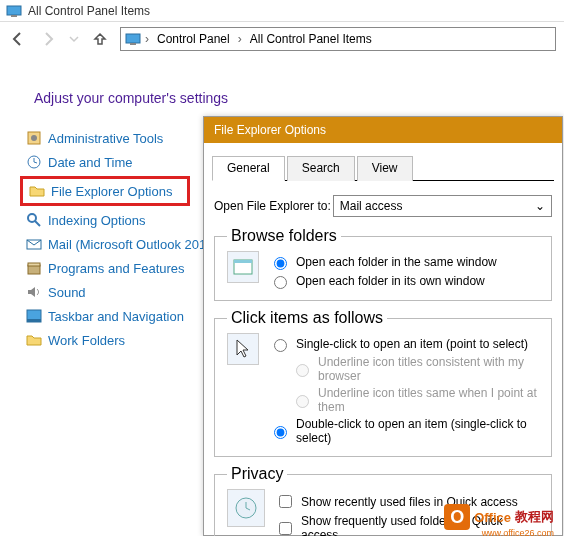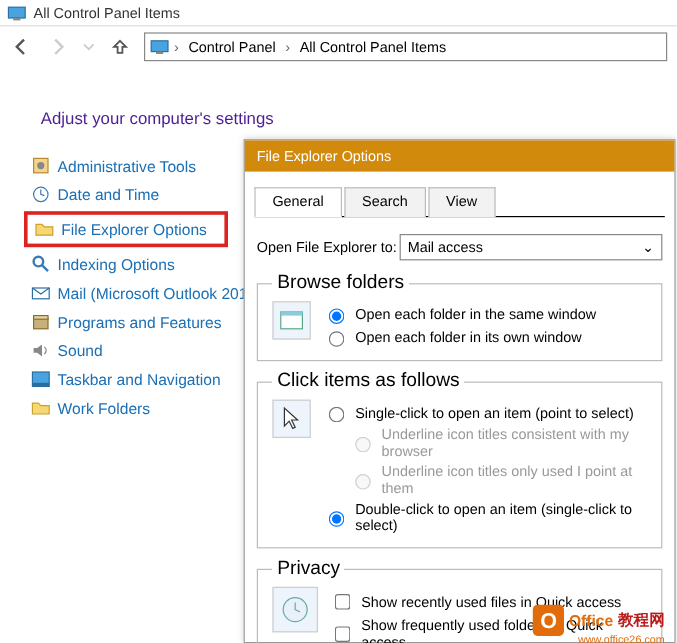--- a/index.html
+++ b/index.html
@@ -303,21 +303,21 @@
           <label>
               <input type="radio" name="ci" style="">
               <span>Single-click to open an item (point to select)</span>
             </label>
           <label class="sub">
               <input type="radio" name="cisub" disabled="" style="">
               <span>Underline icon titles consistent with my browser</span>
             </label>
           <label class="sub">
               <input type="radio" name="cisub" disabled="" style="">
-              <span>Underline icon titles only used I point at them</span>
+              <span>Underline icon titles same when I point at them</span>
             </label>
           <label>
               <input type="radio" name="ci" checked="" style="">
               <span>Double-click to open an item (single-click to select)</span>
             </label>
         </div>
       </div>
     </fieldset>
 
     <fieldset>

